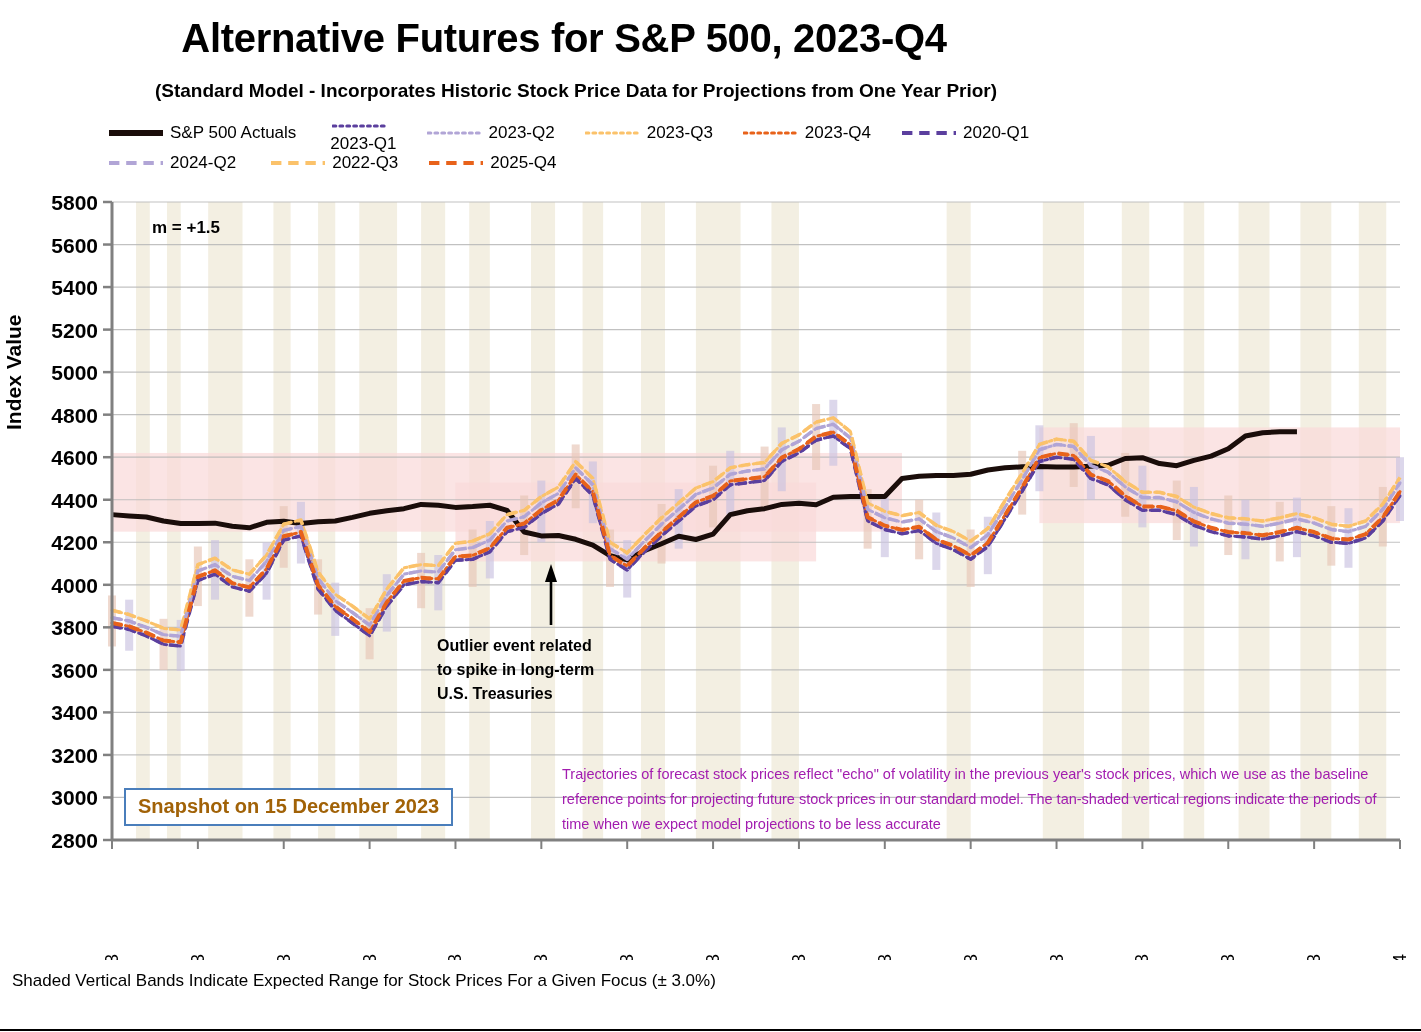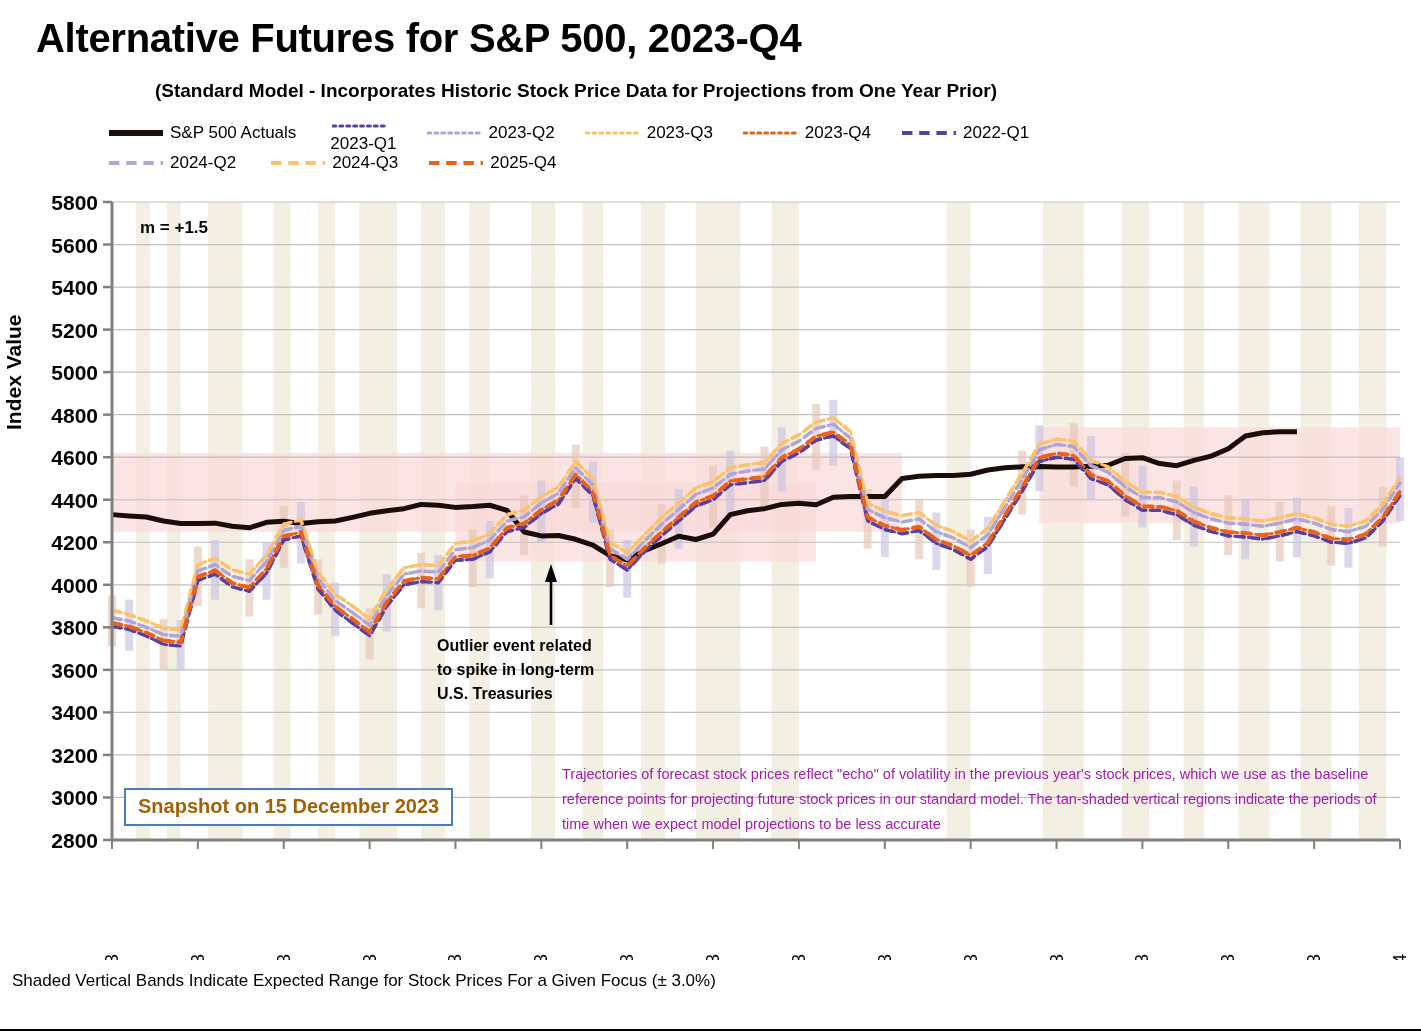--- a/index.html
+++ b/index.html
@@ -17,24 +17,24 @@
   }
   .chart-root {
     position: absolute;
     left: 0; top: 0;
     width: 1421px;
     height: 1032px;
   }
   #chart-title {
     position: absolute;
     top: 16px; left: 0; width: 1128px;
+    text-align: center;
     font-size: 40px;
     font-weight: bold;
     letter-spacing: -0.3px;
-    padding-left: 36px;
   }
   #chart-subtitle {
     position: absolute;
     top: 80px; left: 0; width: 1152px;
     text-align: center;
     font-size: 19px;
     font-weight: bold;
   }
   .legend {
     position: absolute;
@@ -116,21 +116,21 @@
     position: absolute;
     left: 437px;
     top: 634px;
     font-size: 16px;
     font-weight: bold;
     line-height: 24px;
     white-space: pre-line;
   }
   .m-label {
     position: absolute;
-    left: 140px;
+    left: 152px;
     top: 218px;
     font-size: 17px;
     font-weight: bold;
   }
   svg { display: block; }
   text { font-family: "Liberation Sans", sans-serif; }
 </style>
 </head>
 <body>
 
@@ -168,35 +168,35 @@
         <div class="legend-item" style="margin-left: 30px;">
           <svg width="56" height="16" class="legend-swatch" style="height: 16px;">
             <line x1="1" y1="8" x2="55" y2="8" stroke="#e8621a" stroke-width="3" stroke-linecap="round" stroke-dasharray="2.8499999999999996,4.050000000000001"></line>
           </svg>
           <span class="legend-label">2023-Q4</span>
         </div>
         <div class="legend-item" style="margin-left: 30px;">
           <svg width="56" height="16" class="legend-swatch" style="height: 16px;">
             <line x1="1" y1="8" x2="55" y2="8" stroke="#5b3f9e" stroke-width="4" stroke-linecap="butt" stroke-dasharray="10.4,6.8"></line>
           </svg>
-          <span class="legend-label">2022-Q1</span>
+          <span class="legend-label">2020-Q1</span>
         </div>
       </div>
     <div class="legend-row" id="legend-row-1">
         <div class="legend-item">
           <svg width="56" height="16" class="legend-swatch" style="height: 16px;">
             <line x1="1" y1="8" x2="55" y2="8" stroke="#b1a5d6" stroke-width="4" stroke-linecap="butt" stroke-dasharray="10.4,6.8"></line>
           </svg>
           <span class="legend-label">2024-Q2</span>
         </div>
         <div class="legend-item" style="margin-left: 34px;">
           <svg width="56" height="16" class="legend-swatch" style="height: 16px;">
             <line x1="1" y1="8" x2="55" y2="8" stroke="#fbc26a" stroke-width="4" stroke-linecap="butt" stroke-dasharray="10.4,6.8"></line>
           </svg>
-          <span class="legend-label">2024-Q3</span>
+          <span class="legend-label">2022-Q3</span>
         </div>
         <div class="legend-item" style="margin-left: 30px;">
           <svg width="56" height="16" class="legend-swatch" style="height: 16px;">
             <line x1="1" y1="8" x2="55" y2="8" stroke="#e8621a" stroke-width="4" stroke-linecap="butt" stroke-dasharray="10.4,6.8"></line>
           </svg>
           <span class="legend-label">2025-Q4</span>
         </div>
       </div>
   </div>
 

